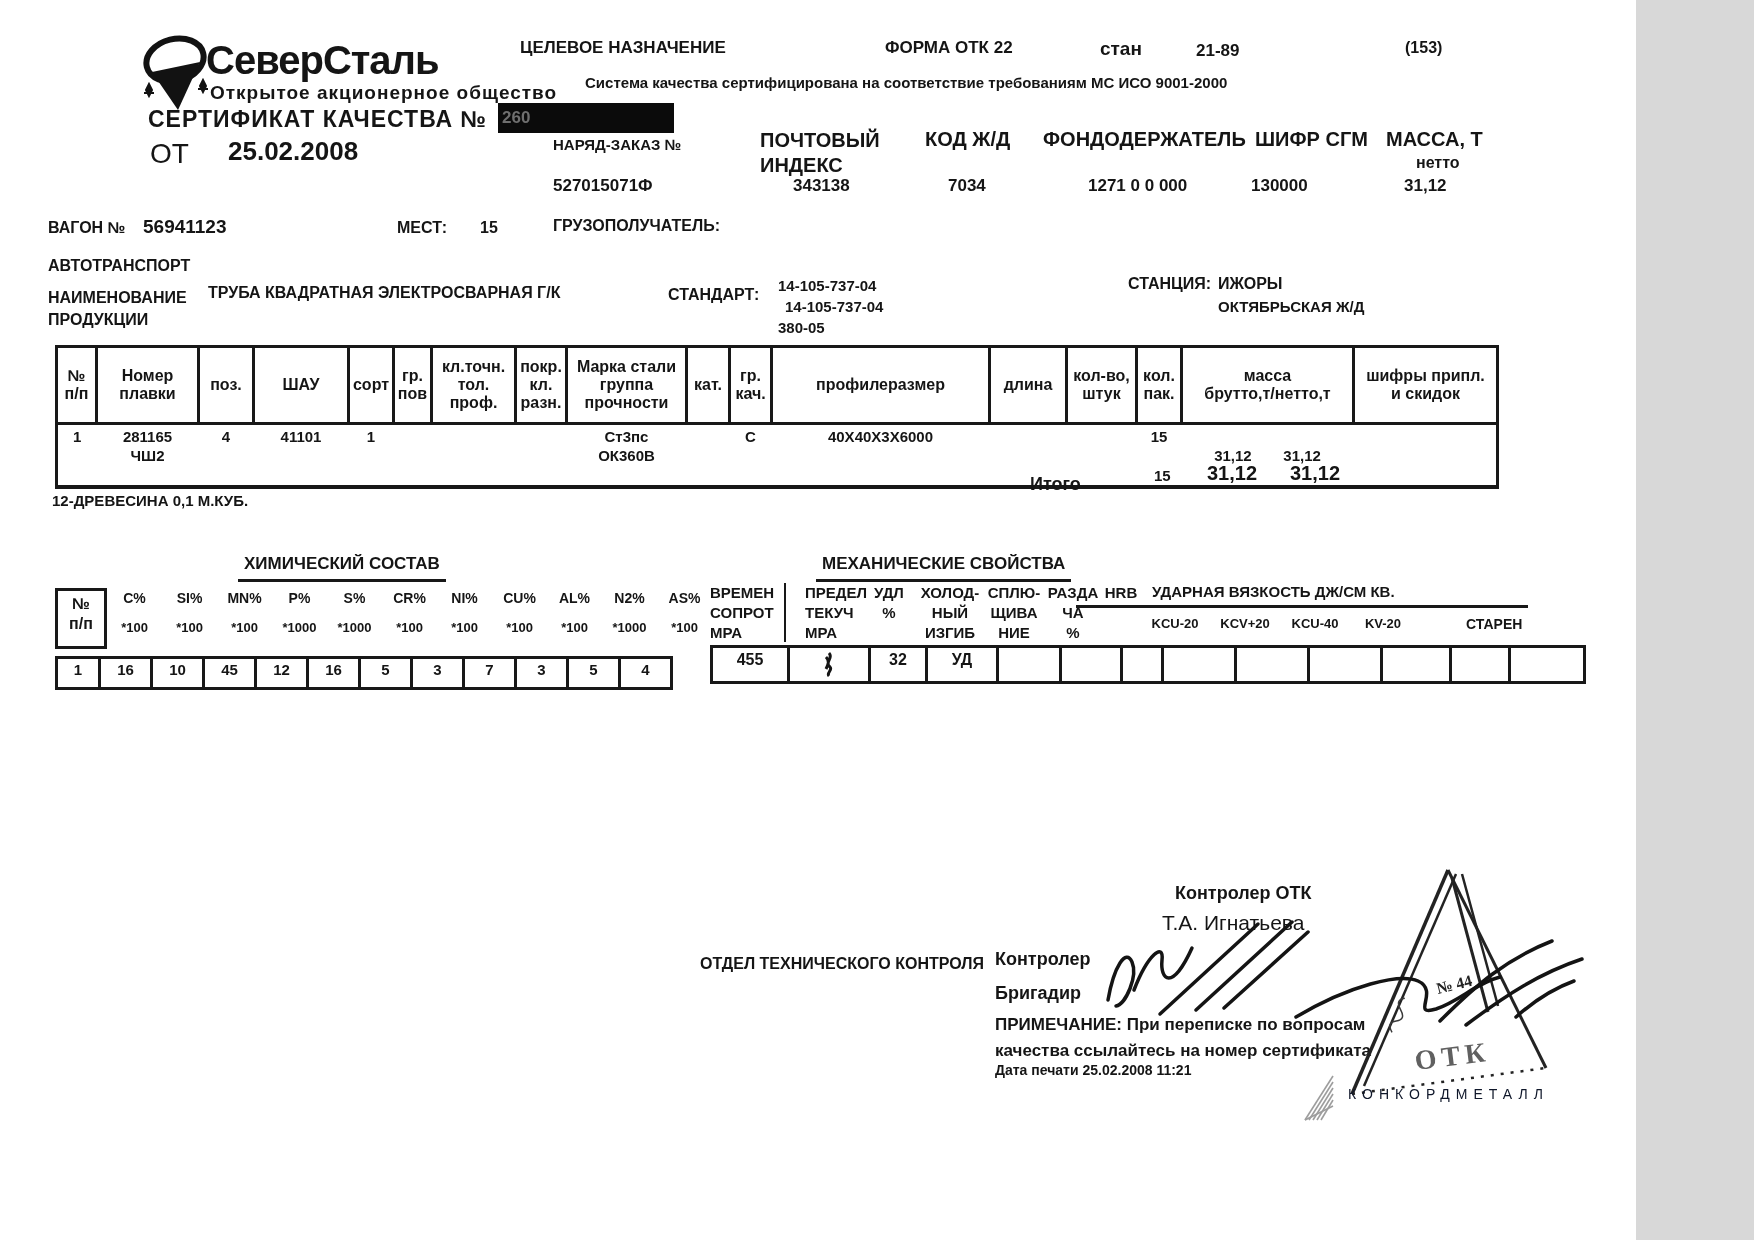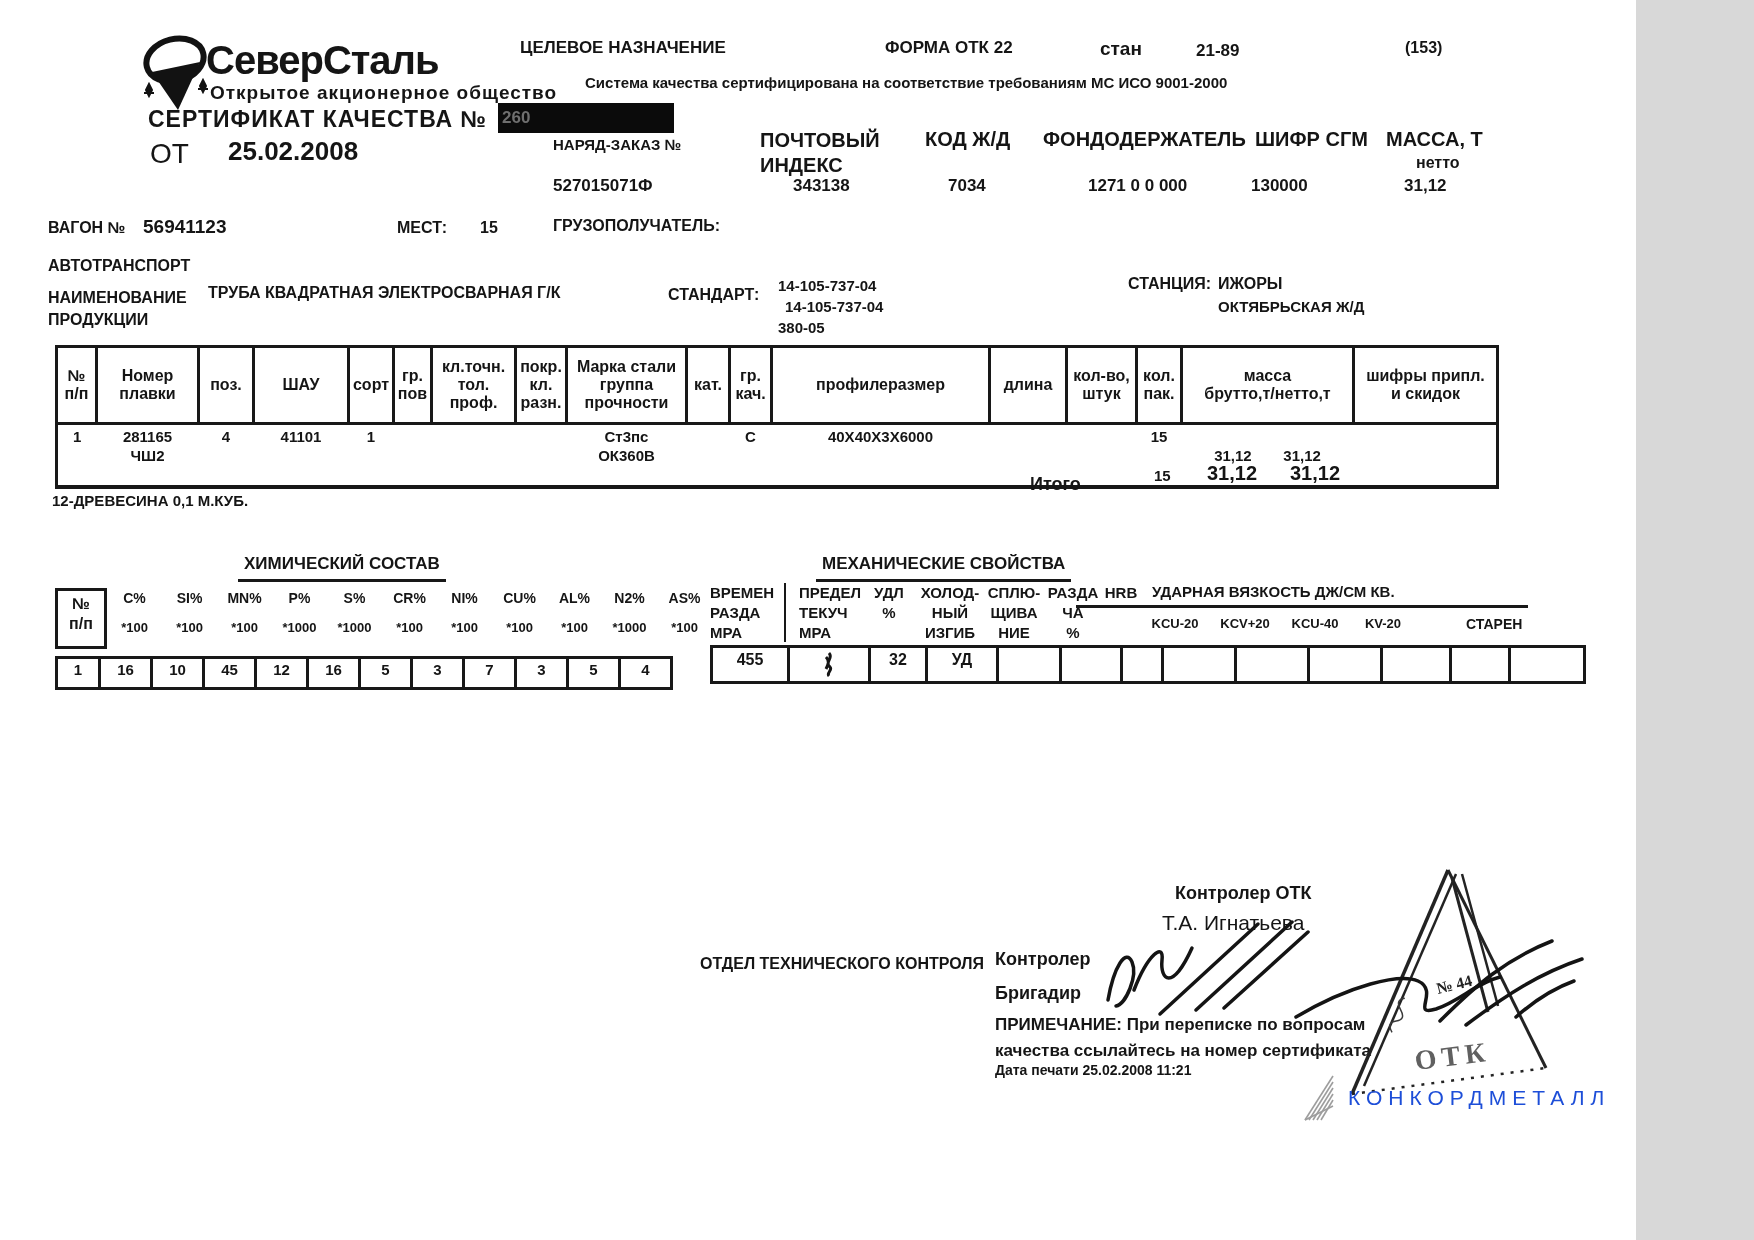--- a/index.html
+++ b/index.html
@@ -45,21 +45,21 @@
   .cells .cell:first-child{margin-left:0;}
 
   
   .mech-head{display:flex;}
   .mech-col{white-space:pre-line;font:bold 15px/1.32 "Liberation Sans",sans-serif;}
   .imp-lbl{font-size:15px;font-weight:bold;}
   .imp-cols{display:flex;}
   .imp-cols div{font-size:13px;font-weight:bold;text-align:center;}
   .rule{background:#181818;}
 
-  .gray-wm{color:#1d4ed8;font-size:21px;letter-spacing:6px;text-align:center;}
+  .gray-wm{color:#0f172a;font-size:14px;letter-spacing:6px;text-align:center;}
   .smallnote{font-size:14px;font-weight:bold;}
 </style>
 </head>
 <body>
 
 <div class="page">
 
   <svg class="abs" style="left:142px;top:30px;" width="66" height="84" viewBox="0 0 66 84">
     <g transform="rotate(-14 33 30)">
       <ellipse cx="33" cy="30" rx="29" ry="21" fill="none" stroke="#121212" stroke-width="6"></ellipse>
@@ -270,23 +270,23 @@
       <div class="cell" style="width:49px;">7</div>
       <div class="cell" style="width:49px;">3</div>
       <div class="cell" style="width:49px;">5</div>
       <div class="cell" style="width:49px;">4</div>
     </div>
   </div>
 
   <div class="abs mech-title" style="left:816px;top:554px;">МЕХАНИЧЕСКИЕ СВОЙСТВА</div>
   <div class="abs mech-head" style="left:710px;top:583px;">
     <div class="mech-col pre" style="width:74px;">ВРЕМЕН
-РАЗДА
+СОПРОТ
 МРА</div>
-    <div class="mech-col pre" style="width:78px;border-left:2px solid #181818;padding-left:13px;box-sizing:border-box;">ПРЕДЕЛ
+    <div class="mech-col pre" style="width:78px;border-left:2px solid #181818;padding-left:19px;box-sizing:border-box;">ПРЕДЕЛ
 ТЕКУЧ
 МРА</div>
     <div class="mech-col pre c" style="width:54px;">УДЛ
 %</div>
     <div class="mech-col pre c" style="width:68px;">ХОЛОД-
 НЫЙ
 ИЗГИБ</div>
     <div class="mech-col pre c" style="width:60px;">СПЛЮ-
 ЩИВА
 НИЕ</div>

